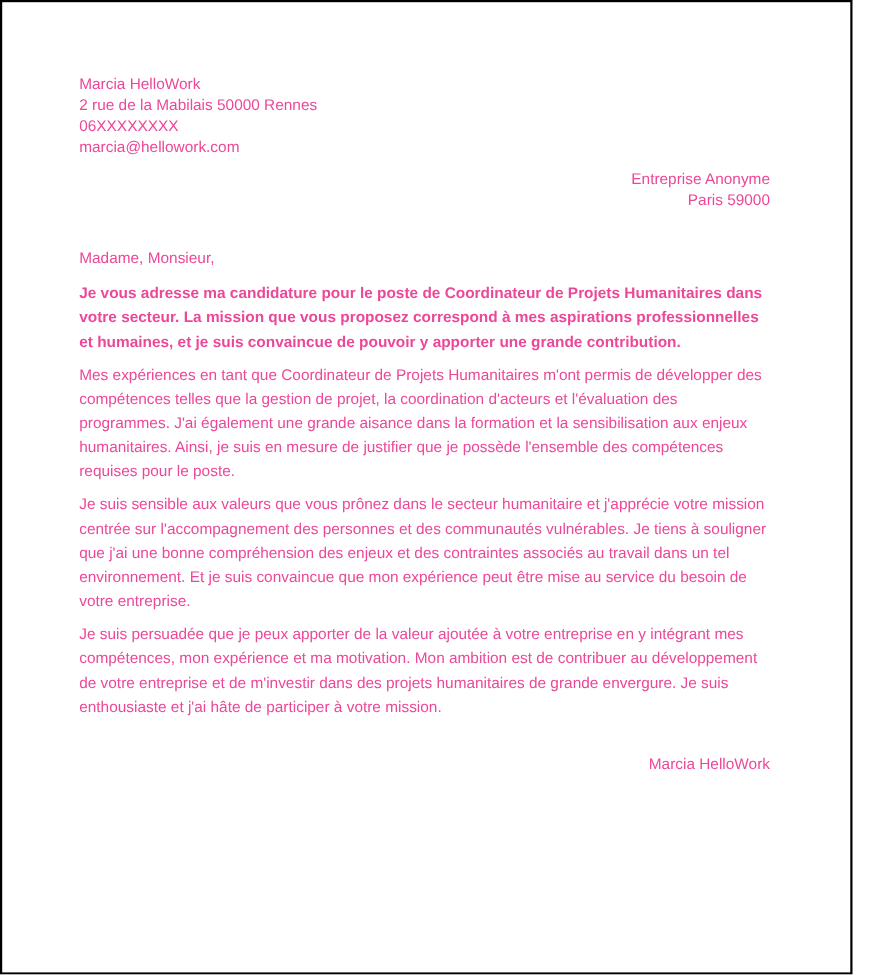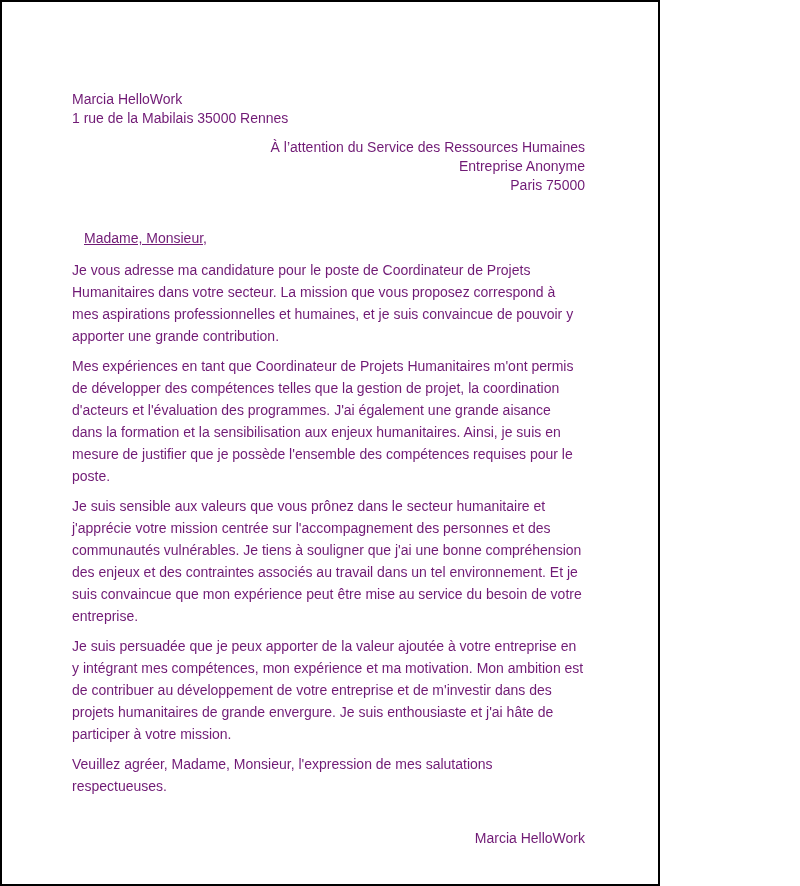--- a/index.html
+++ b/index.html
@@ -2,29 +2,29 @@
 <html lang="fr"><head>
 <meta charset="utf-8">
 <style>
   html, body {
     margin: 0;
     padding: 0;
     background: #ffffff;
   }
   .page {
     position: relative;
-    width: 660px;
+    width: 775px;
     height: 886px;
     box-sizing: border-box;
     border: 2px solid #000000;
     background: #ffffff;
-    padding: 88px 73px 0 70px;
+    padding: 65px 73px 0 70px;
     font-family: "Liberation Sans", "DejaVu Sans", sans-serif;
     font-size: 14px;
-    color: #701a75;
+    color: #ec4899;
     overflow: hidden;
   }
   .addr-line {
     margin: 0;
     line-height: 19px;
   }
   .sender-block {
     text-align: left;
   }
   .recipient-block {
@@ -34,58 +34,58 @@
   .date-line {
     margin: 28px 0 0 0;
     line-height: 22px;
   }
   .subject-line {
     margin: 11px 0 0 0;
     line-height: 22px;
     font-weight: bold;
   }
   .salutation {
-    margin: 32px 0 0 12px;
+    margin: 32px 0 0 0;
     line-height: 22px;
-    text-decoration: underline;
   }
   .body-paragraph {
     margin: 8px 0 0 0;
     line-height: 22px;
   }
   .body-paragraph.first {
     margin-top: 10px;
+    font-weight: bold;
   }
   .signature-block {
     margin: 30px 0 0 0;
     text-align: right;
     line-height: 22px;
   }
 </style>
 </head>
 <body>
 
 <div class="page">
 
   <div class="sender-block">
     <p class="addr-line">Marcia HelloWork</p>
-    <p class="addr-line">1 rue de la Mabilais 35000 Rennes</p>
+    <p class="addr-line">2 rue de la Mabilais 50000 Rennes</p>
+    <p class="addr-line">06XXXXXXXX</p>
+    <p class="addr-line">marcia@hellowork.com</p>
   </div>
 
   <div class="recipient-block">
-    <p class="addr-line">À l’attention du Service des Ressources Humaines</p>
     <p class="addr-line">Entreprise Anonyme</p>
-    <p class="addr-line">Paris 75000</p>
+    <p class="addr-line">Paris 59000</p>
   </div>
 
 
 
   <p class="salutation">Madame, Monsieur,</p>
 
   <p class="body-paragraph first">Je vous adresse ma candidature pour le poste de Coordinateur de Projets Humanitaires dans votre secteur. La mission que vous proposez correspond à mes aspirations professionnelles et humaines, et je suis convaincue de pouvoir y apporter une grande contribution.</p>
   <p class="body-paragraph">Mes expériences en tant que Coordinateur de Projets Humanitaires m'ont permis de développer des compétences telles que la gestion de projet, la coordination d'acteurs et l'évaluation des programmes. J'ai également une grande aisance dans la formation et la sensibilisation aux enjeux humanitaires. Ainsi, je suis en mesure de justifier que je possède l'ensemble des compétences requises pour le poste.</p>
   <p class="body-paragraph">Je suis sensible aux valeurs que vous prônez dans le secteur humanitaire et j'apprécie votre mission centrée sur l'accompagnement des personnes et des communautés vulnérables. Je tiens à souligner que j'ai une bonne compréhension des enjeux et des contraintes associés au travail dans un tel environnement. Et je suis convaincue que mon expérience peut être mise au service du besoin de votre entreprise.</p>
   <p class="body-paragraph">Je suis persuadée que je peux apporter de la valeur ajoutée à votre entreprise en y intégrant mes compétences, mon expérience et ma motivation. Mon ambition est de contribuer au développement de votre entreprise et de m'investir dans des projets humanitaires de grande envergure. Je suis enthousiaste et j'ai hâte de participer à votre mission.</p>
-  <p class="body-paragraph">Veuillez agréer, Madame, Monsieur, l'expression de mes salutations respectueuses.</p>
 
   <p class="signature-block">Marcia HelloWork</p>
 
 </div>
 
 </body></html>

